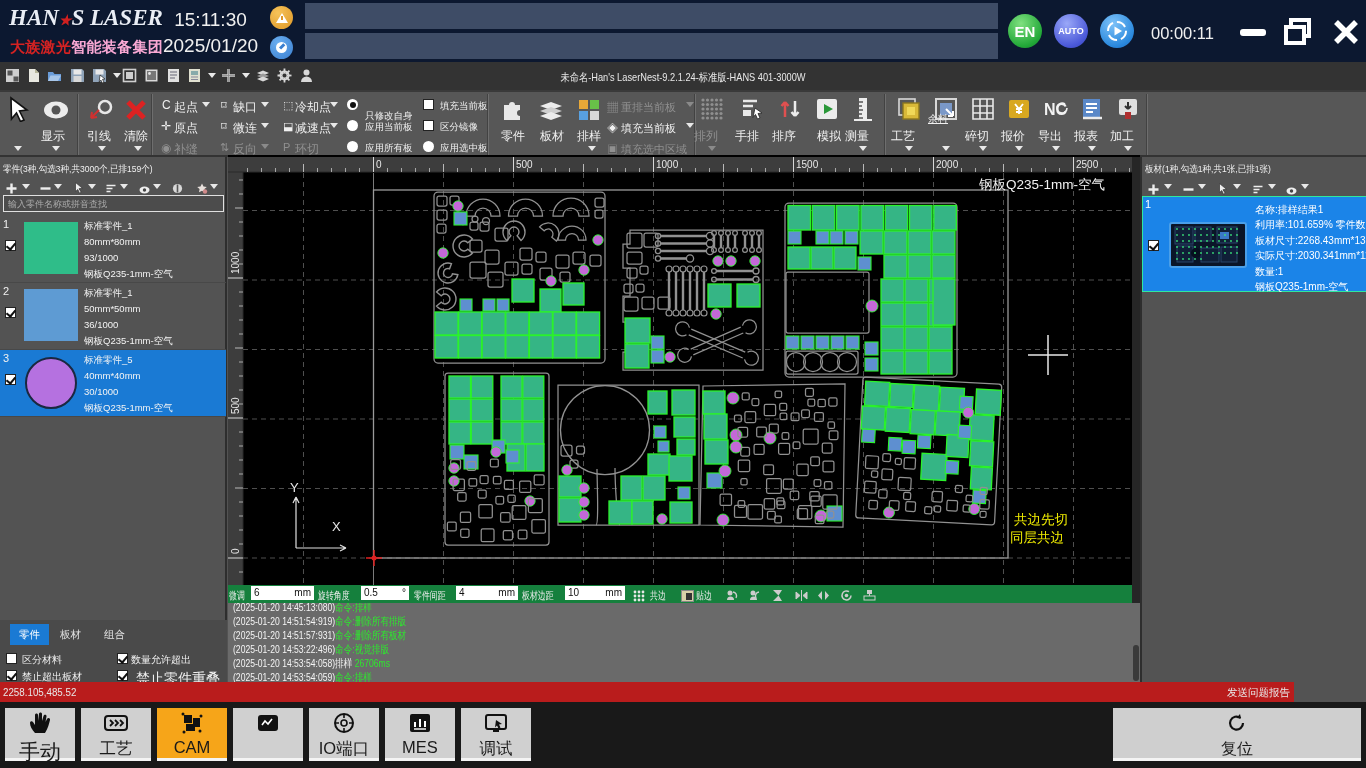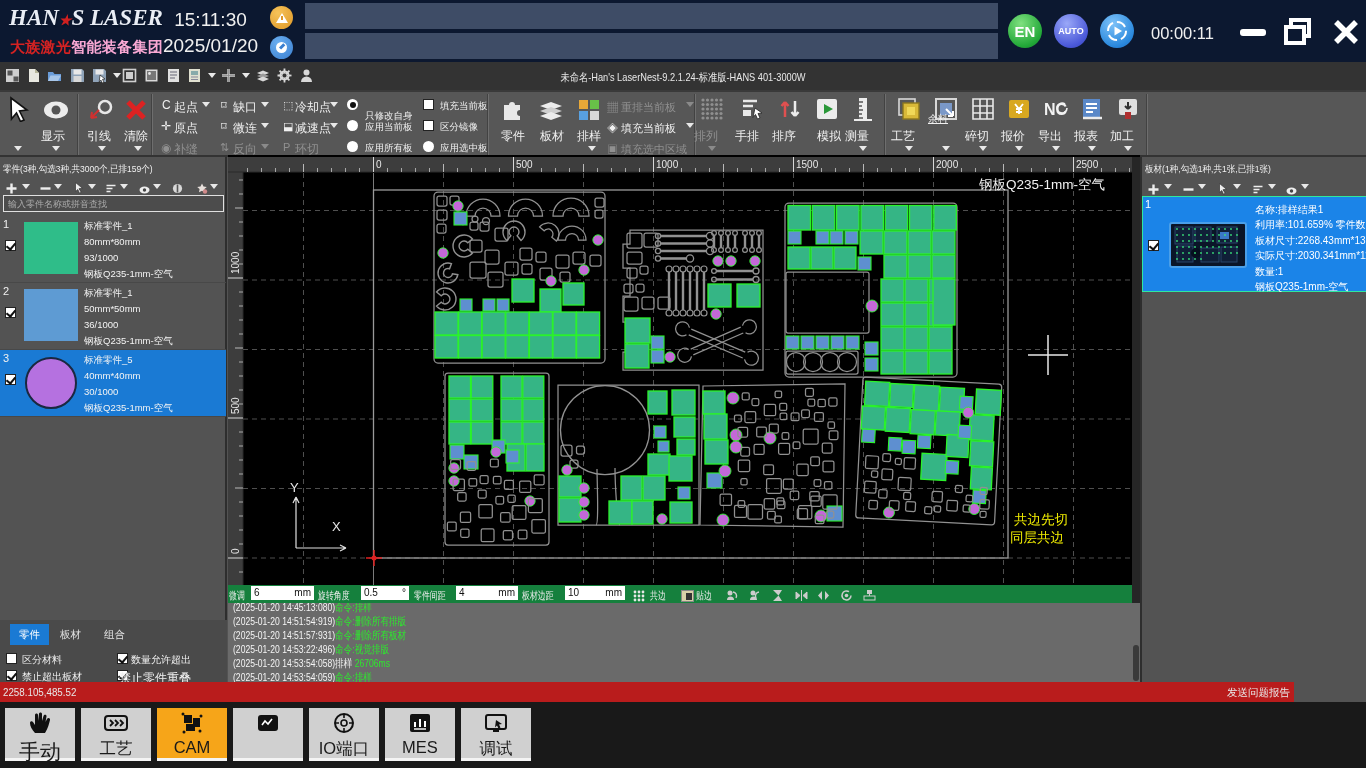--- a/index.html
+++ b/index.html
@@ -394,21 +394,21 @@
       <div class="abs" style="left:10px;top:467px;width:39px;height:21px;background:#1a7ad4;color:#fff;font-size:10.5px;text-align:center;line-height:21px;">零件</div>
       <div class="abs" style="left:60px;top:471px;color:#e4e4e4;font-size:10.5px;">板材</div>
       <div class="abs" style="left:104px;top:471px;color:#e4e4e4;font-size:10.5px;">组合</div>
       <div class="abs chk" style="left:6px;top:496px;"></div>
       <div class="abs" style="left:22px;top:496px;color:#f0f0f0;font-size:10px;">区分材料</div>
       <div class="abs chk c" style="left:117px;top:496px;"></div>
       <div class="abs" style="left:131px;top:496px;color:#f0f0f0;font-size:10px;">数量允许超出</div>
       <div class="abs chk c" style="left:6px;top:513px;"></div>
       <div class="abs" style="left:22px;top:513px;color:#f0f0f0;font-size:10px;">禁止超出板材</div>
       <div class="abs chk c" style="left:117px;top:513px;"></div>
-      <div class="abs" style="left:119px;top:513px;color:#f0f0f0;font-size:12px;">禁止零件重叠</div>
+      <div class="abs" style="left:136px;top:513px;color:#f0f0f0;font-size:14px;">禁止零件重叠</div>
     </div>
     <div class="abs" style="left:1140px;top:157px;width:226px;height:525px;background:#535353;border-left:2px solid #2e2e2e;">
       <div class="abs" style="left:3px;top:6px;color:#f0f0f0;font-size:9.5px;white-space:nowrap;transform:scaleX(0.9);transform-origin:left top;">板材(1种,勾选1种,共1张,已排1张)</div>
       <div class="abs" style="left:6px;top:24px;"><svg width="11" height="11" viewBox="0 0 11 11">
           <path d="M5.5 0.5 V10.5 M0.5 5.5 H10.5" stroke="#ededed" stroke-width="2.4"></path>
         </svg></div>
       <div class="abs" style="left:41px;top:24px;"><svg width="11" height="11" viewBox="0 0 11 11">
           <path d="M0.5 5.5 H10.5" stroke="#ededed" stroke-width="2.4"></path>
         </svg></div>
       <div class="abs" style="left:76px;top:24px;"><svg width="10" height="12" viewBox="0 0 10 12">
@@ -1180,13 +1180,20 @@
       </div>
       <div class="abs" style="left:461px;top:6px;width:70px;height:53px;background:#d0d0d0;
           border-bottom:3px solid #f4f4f4;">
           <div style="position:absolute;left:22px;top:3px;"><svg width="26" height="24" viewBox="0 0 26 24">
             <rect x="3" y="4" width="20" height="14" rx="2" fill="none" stroke="#111" stroke-width="2"></rect>
       <path d="M10 20 h6" stroke="#111" stroke-width="2"></path>
             <path d="M13 9 l6 4 -3 .5 1.5 3 -2 1 -1.5-3 -2 2 z" fill="#111"></path>
           </svg></div>
           <div style="position:absolute;left:0;top:30px;width:70px;text-align:center;color:#1a1a1a;font-size:16.5px;">调试</div>
       </div>
+      <div class="abs" style="left:1113px;top:6px;width:248px;height:53px;background:#cfcfcf;border-bottom:3px solid #f4f4f4;">
+      <svg width="20" height="20" viewBox="0 0 20 20" style="position:absolute;left:114px;top:5px;">
+        <path d="M16 10 a6.5 6.5 0 1 1 -2.5 -5" stroke="#111" stroke-width="2.2" fill="none"></path>
+        <path d="M13 1 L14 5.5 L9.5 5" fill="#111"></path>
+        </svg>
+      <div style="position:absolute;left:0;top:31px;width:248px;text-align:center;color:#1a1a1a;font-size:16px;">复位</div>
+      </div>
     </div>
   </div>
 </body></html>

